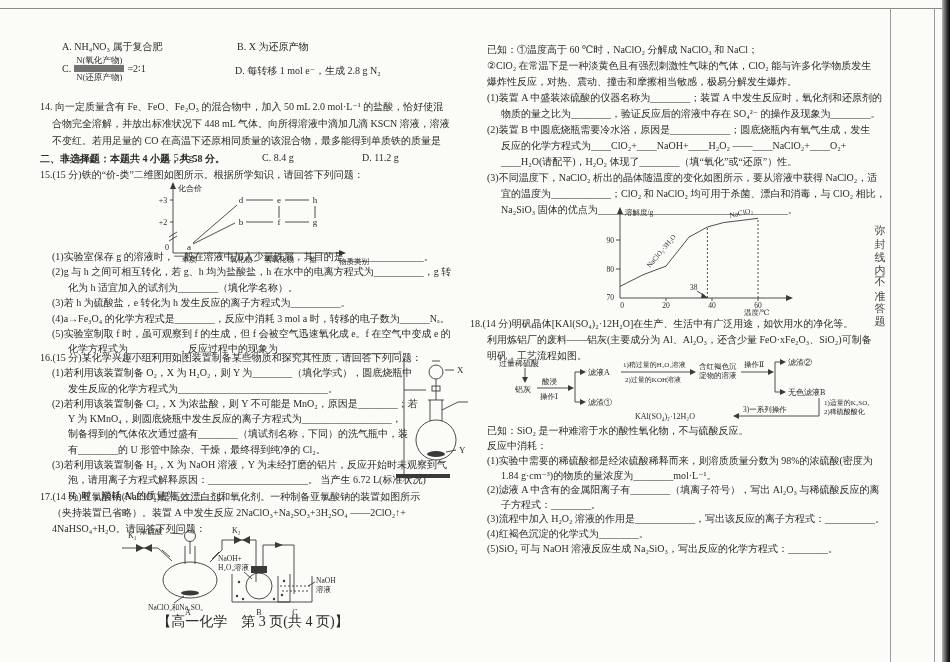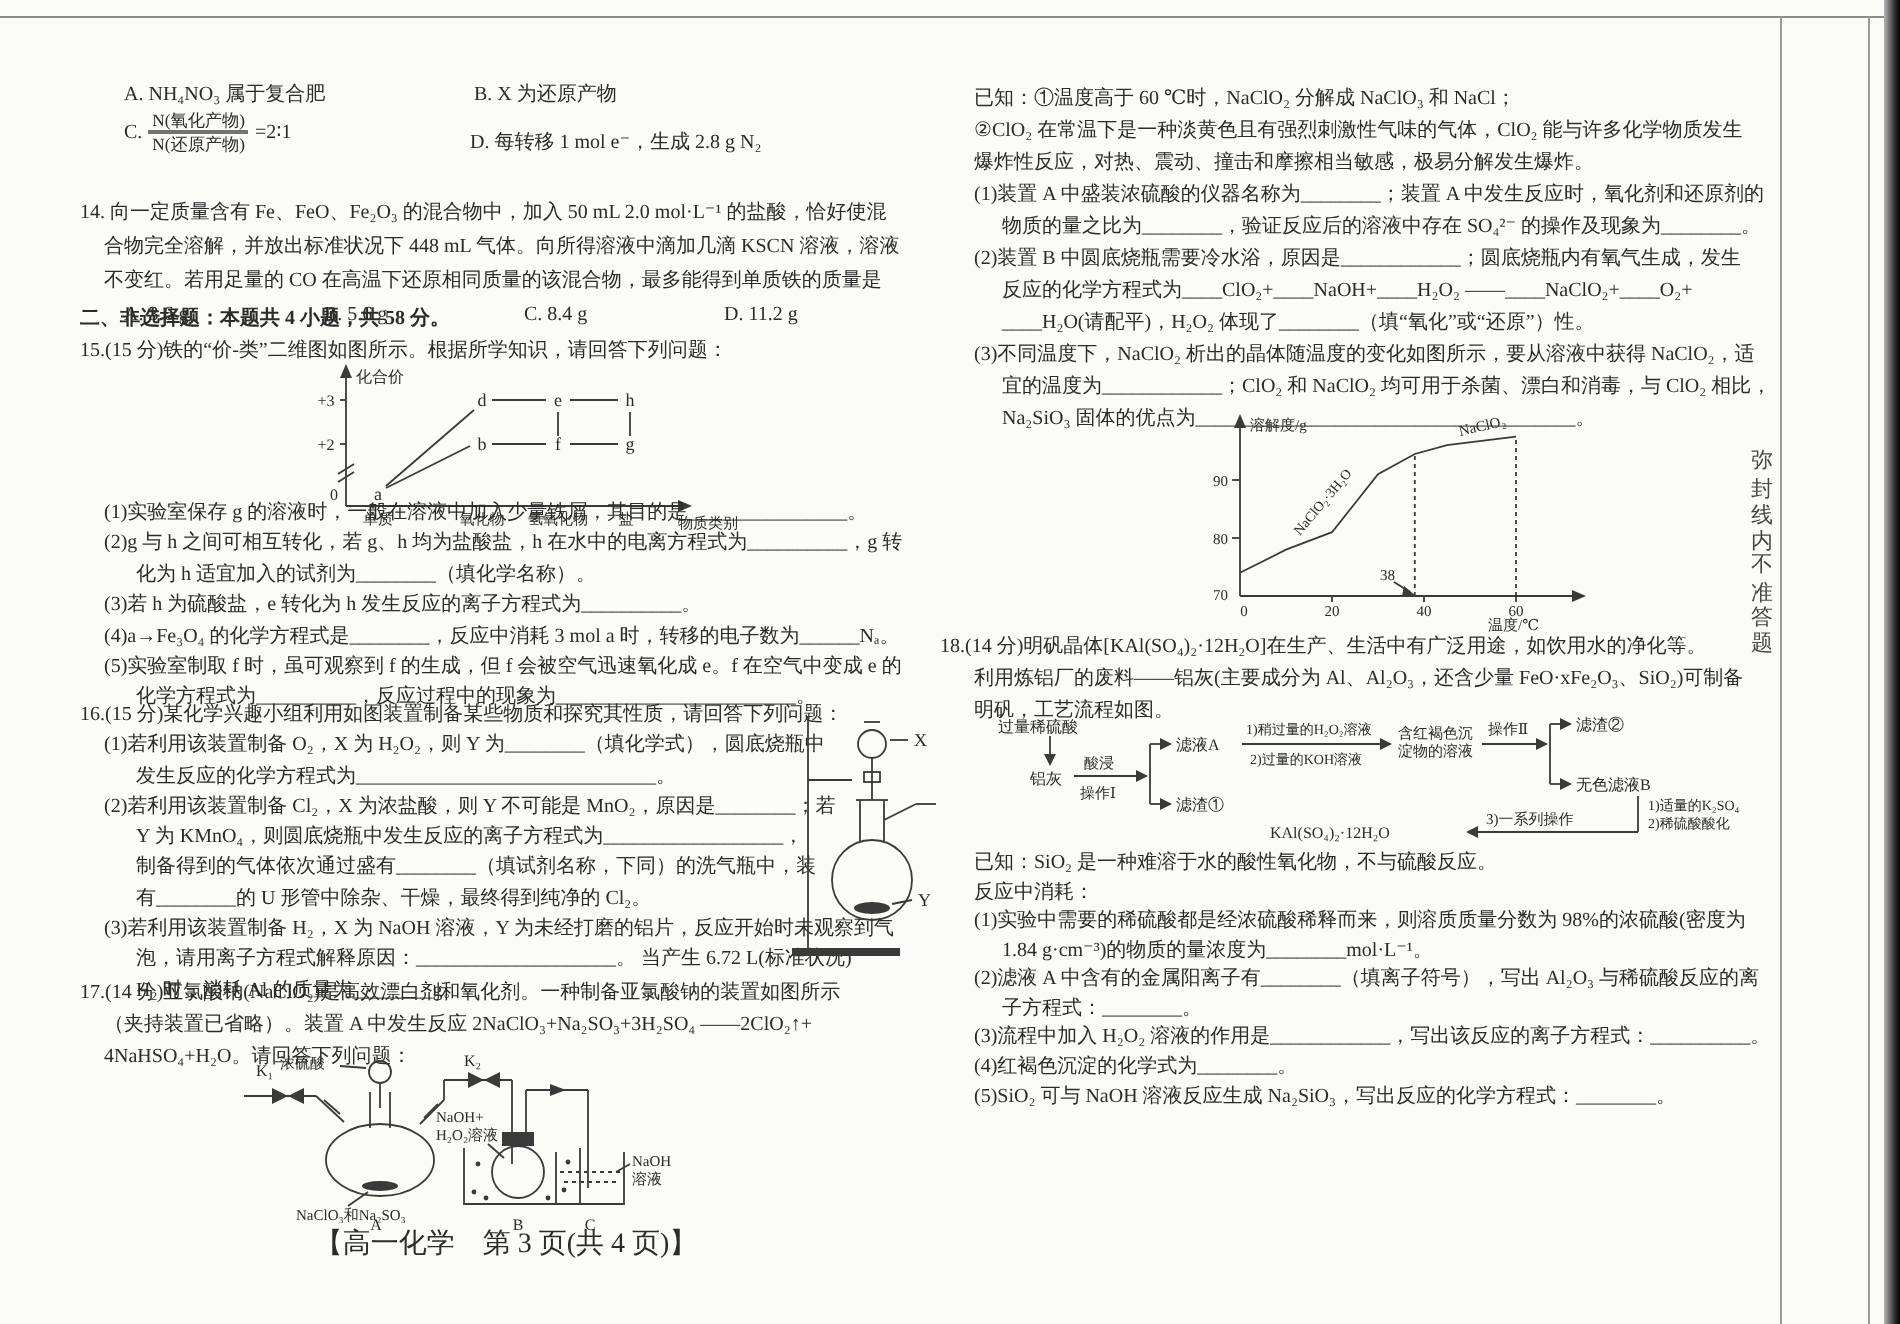--- a/index.html
+++ b/index.html
@@ -13,21 +13,21 @@
   .blk{position:absolute;}
   .ln{white-space:nowrap;}
   .abs{position:absolute;white-space:nowrap;}
   .ind2{padding-left:12px;}
   .ind3{padding-left:28px;}
   .rind{padding-left:14px;}
   .hang{margin-left:-17px;}
   .bold{font-weight:bold;font-size:10px;}
   .fracrow{display:flex;align-items:center;}
   .frac{display:inline-flex;flex-direction:column;align-items:center;font-size:8.6px;line-height:10px;margin:0 3px;}
-  .frac .num{border-bottom:2px solid #737373;padding:0 2px;}
+  .frac .num{border-bottom:7px solid #737373;padding:0 2px;}
   .footer{position:absolute;font-size:14px;text-align:center;}
   .optrow{position:relative;height:17px;}
   svg{position:absolute;overflow:visible;}
   svg text{font-family:"Liberation Serif","DejaVu Serif",serif;fill:#2b2b2b;}
   svg .sk{stroke:#3a3a3a;fill:none;stroke-width:0.9;}
   svg .fl{fill:#3a3a3a;stroke:none;}
   svg .dash{stroke:#3a3a3a;fill:none;stroke-width:0.9;stroke-dasharray:2,2;}
 </style>
 </head>
 <body>

